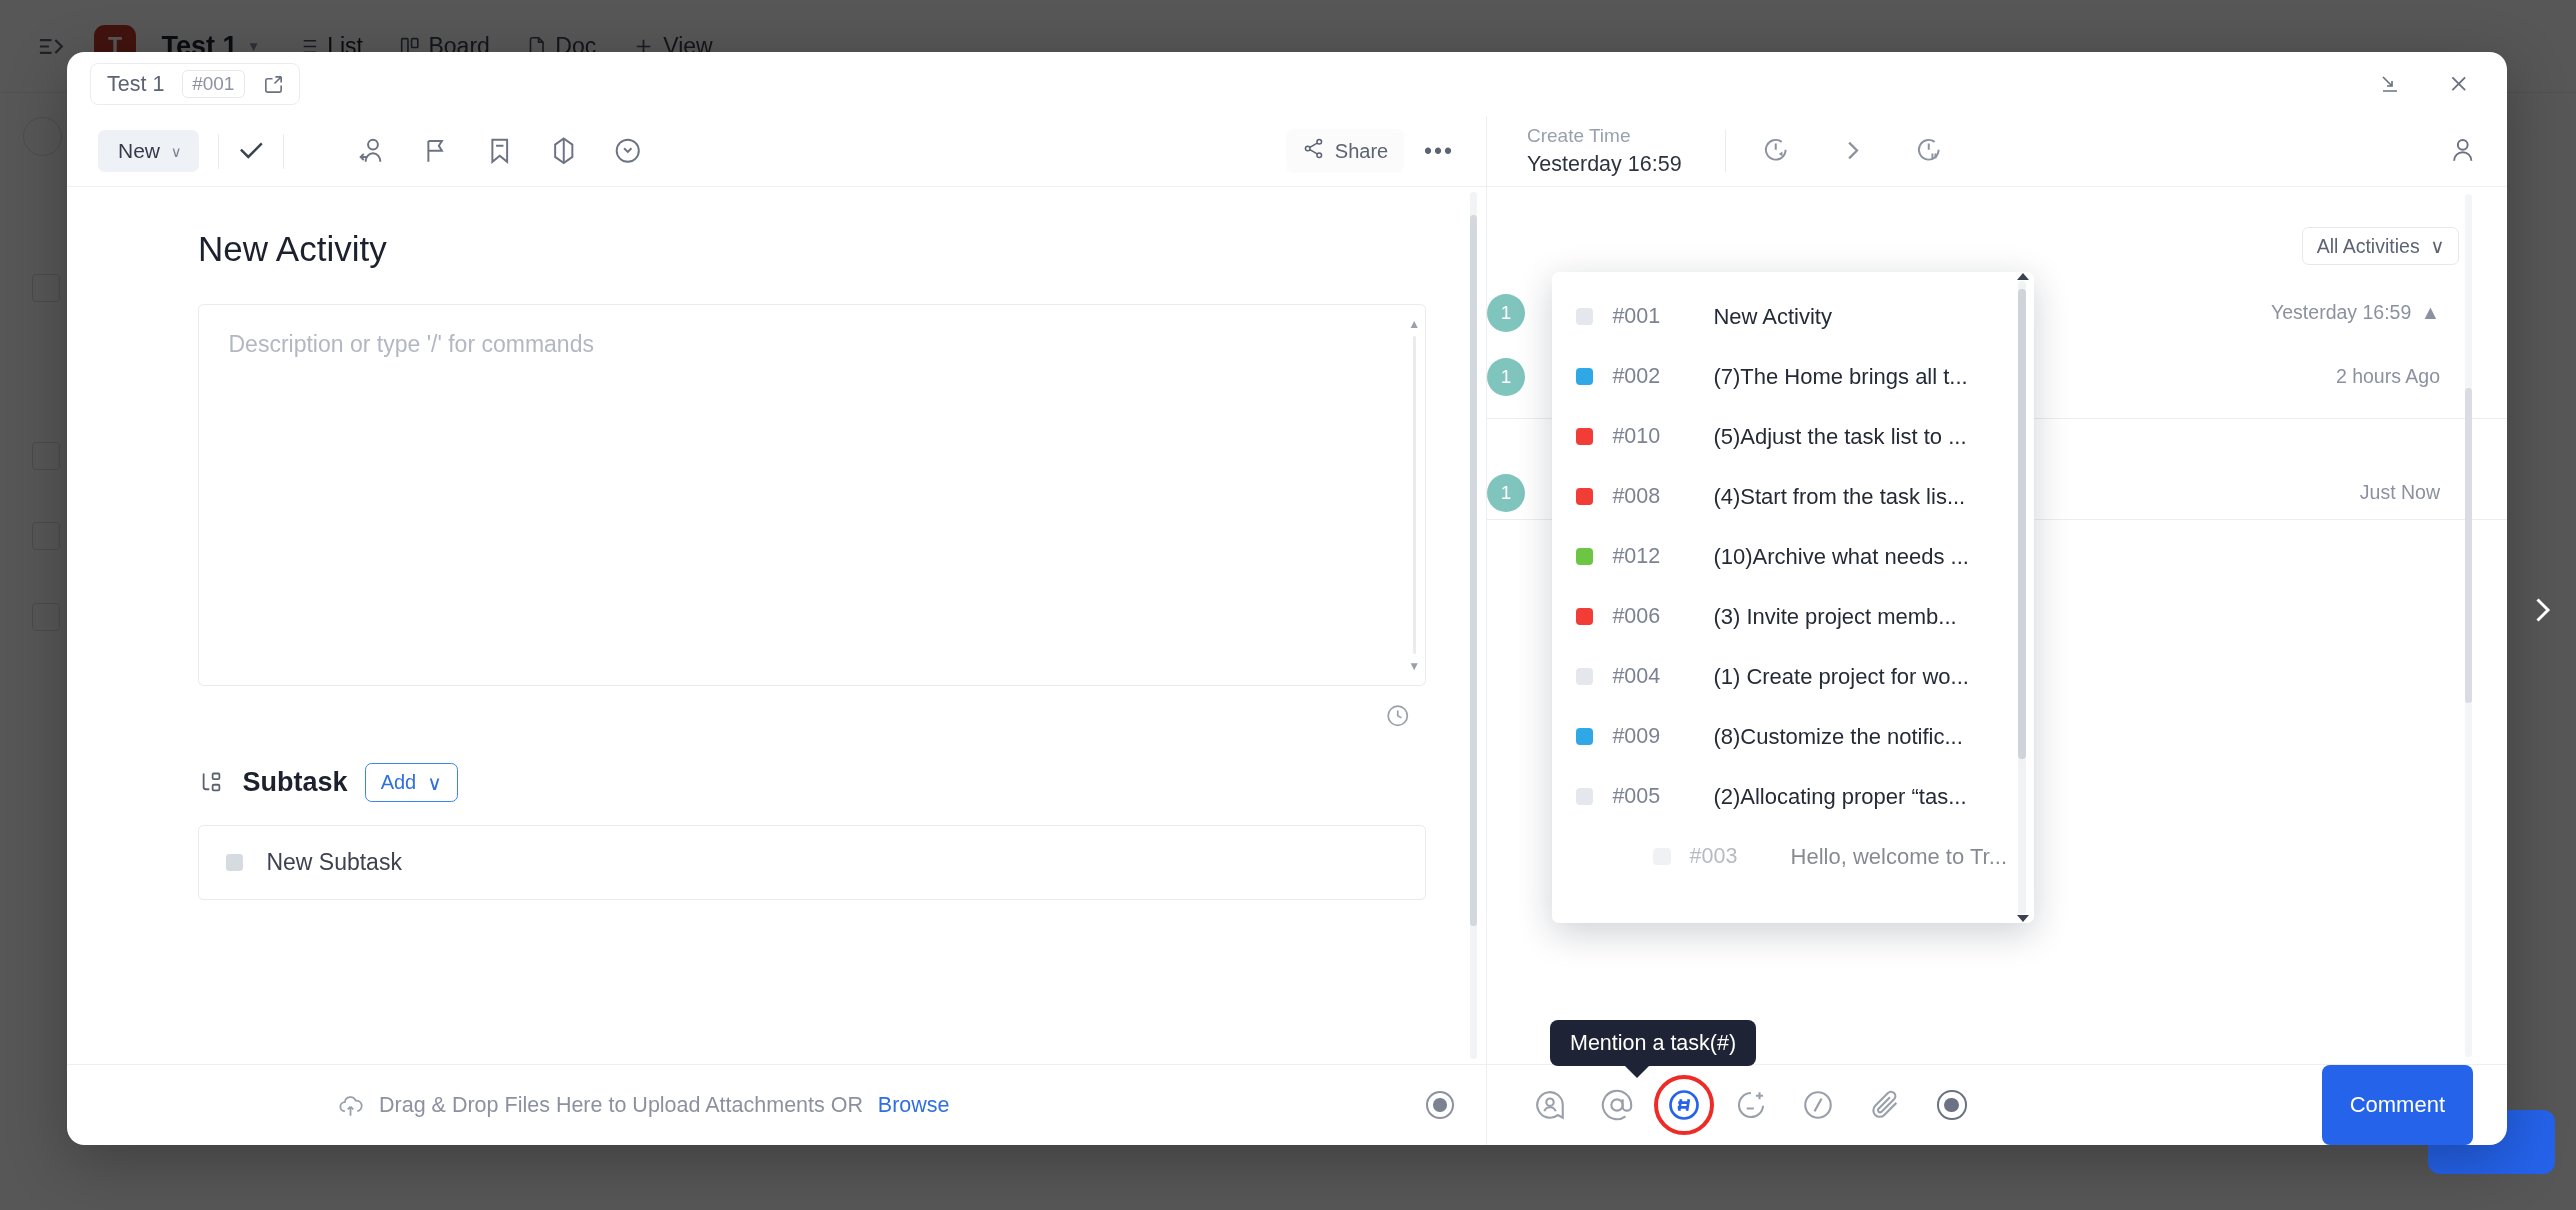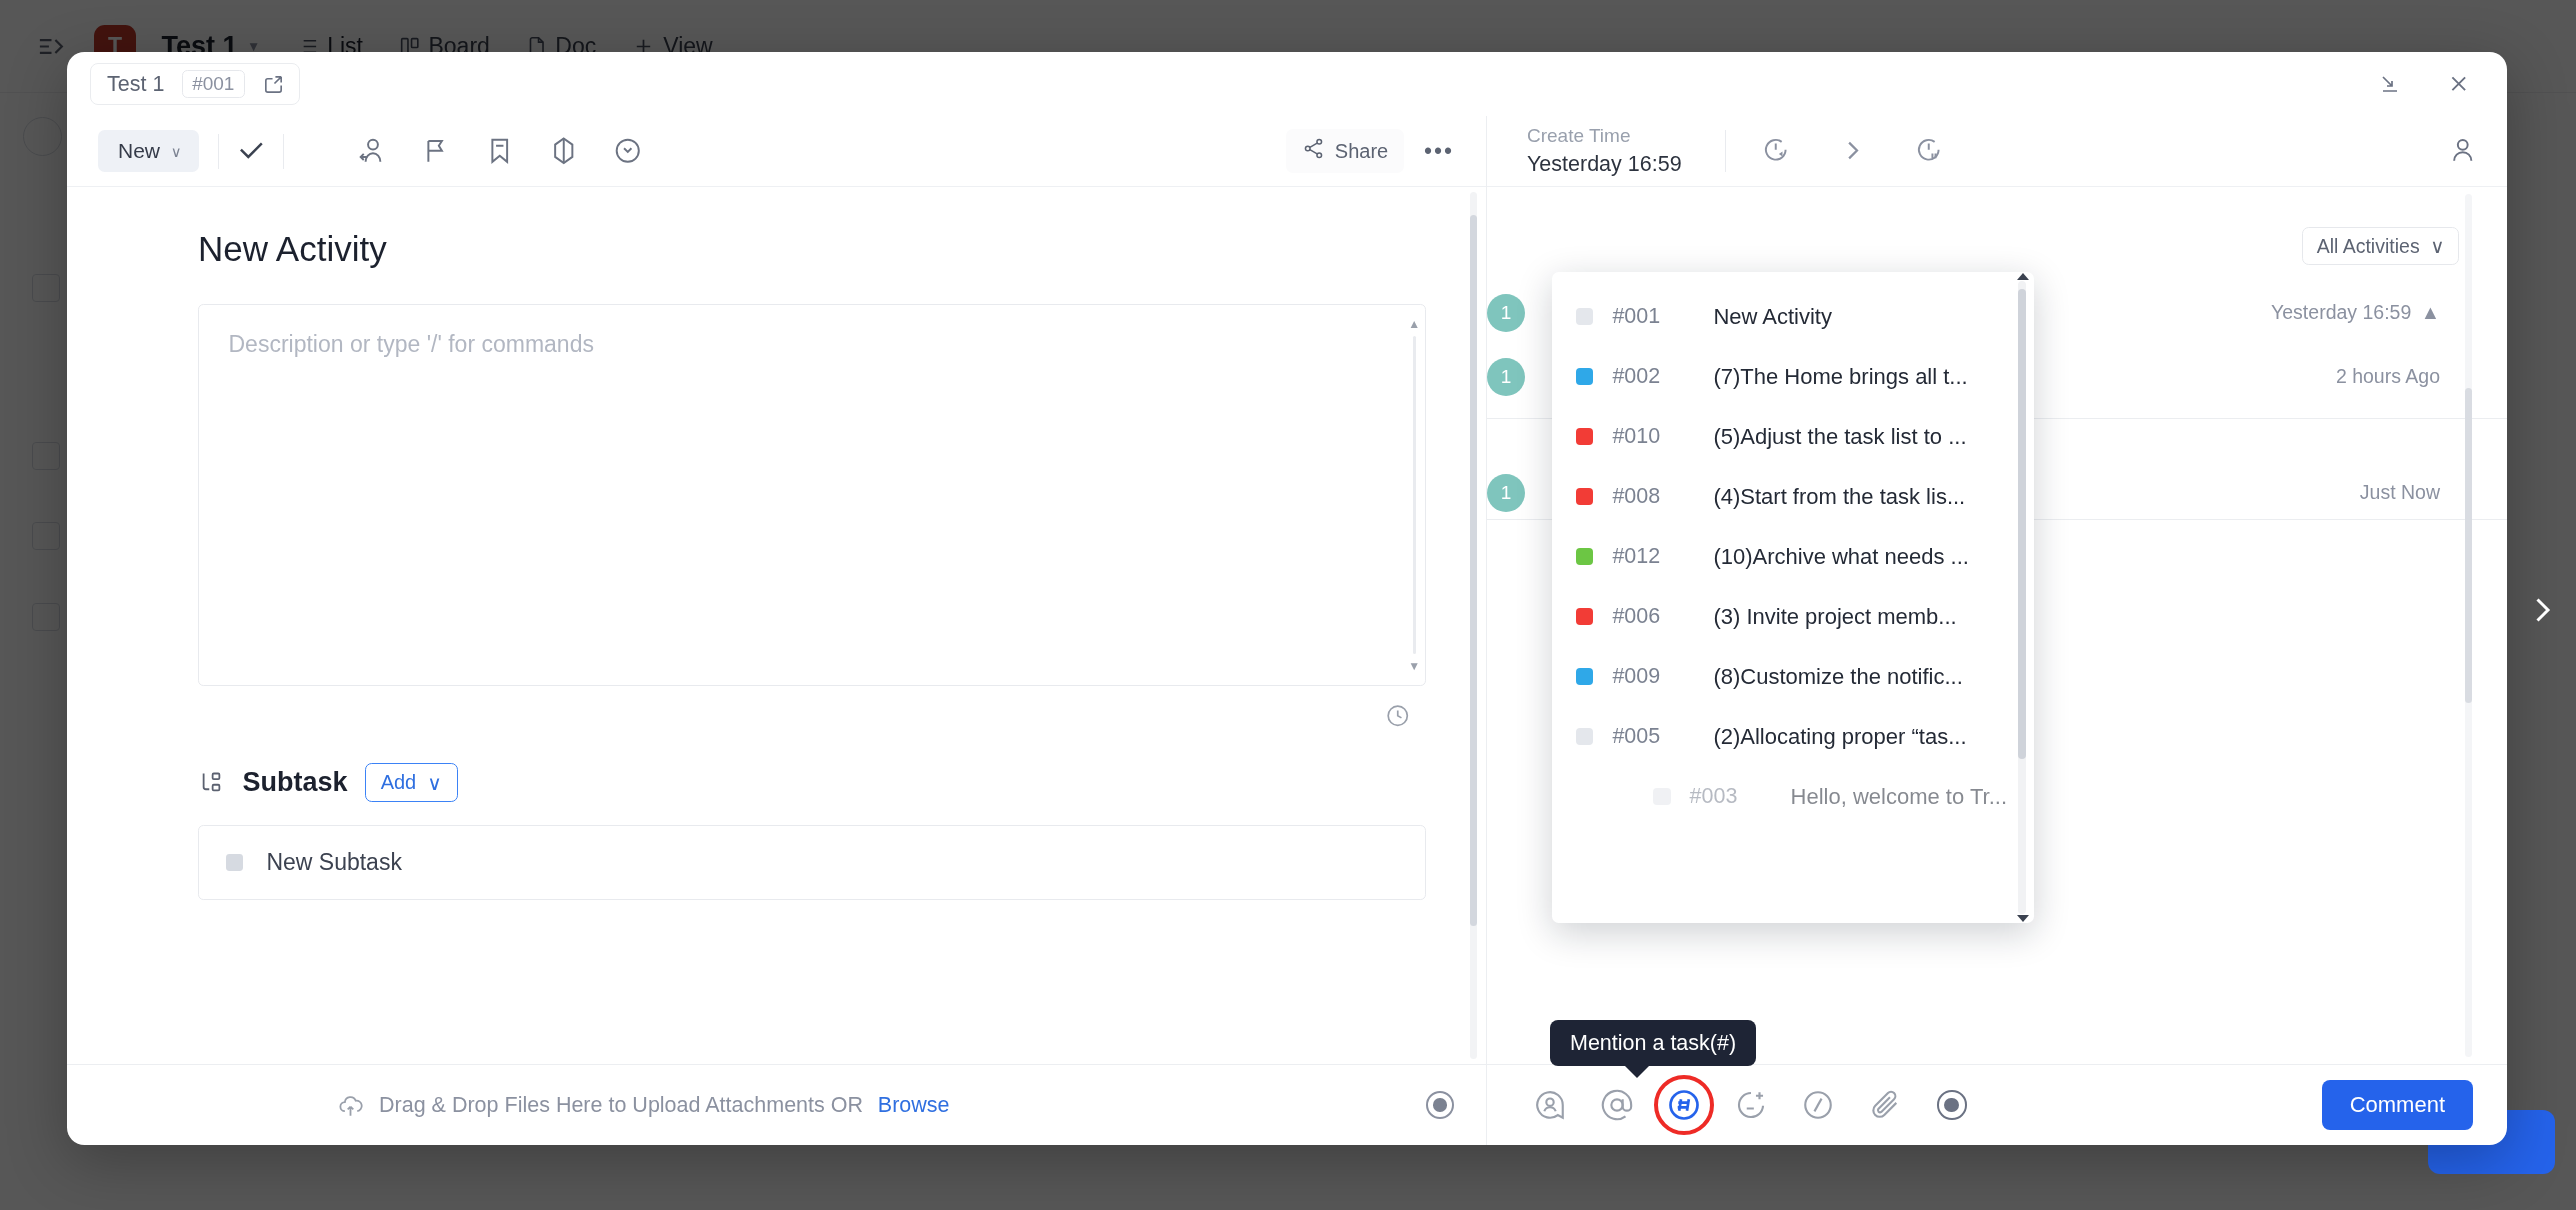--- a/index.html
+++ b/index.html
@@ -282,21 +282,21 @@
 
   #hash-marker {
     position:absolute; left: 1533px; top: 833px;
     font-size: 24px; color:#3c4250;
   }
 
   
   #right-footer {
     height: 81px; flex: 0 0 81px;
     border-top: 0.7px solid #eceef1;
-    display:flex; align-items:center; padding: 0 34px 0 40px;
+    display:flex; padding: 0 34px 0 40px;
     position:relative;
   }
   #comment-tools { display:flex; align-items:center; gap: 24px; margin-left: 1.3px; }
   .ct-btn {
     width: 43px; height: 43px; display:flex; align-items:center; justify-content:center;
     color:#9aa0ab; cursor:pointer; position:relative;
   }
   .ct-btn.active { color:#2563eb; }
   #hash-highlight-ring {
     position:absolute; left: -8.7px; top: -8.7px; width: 60px; height: 60px;
@@ -759,20 +759,25 @@
       <span class="mention-dot" style="background:#6cc644"></span>
       <span class="mention-id">#012</span>
       <span class="mention-title">(10)Archive what needs ...</span>
     </div>
     <div class="mention-item">
       <span class="mention-dot" style="background:#f23c36"></span>
       <span class="mention-id">#006</span>
       <span class="mention-title">(3) Invite project memb...</span>
     </div>
     <div class="mention-item">
+      <span class="mention-dot" style="background:#e4e7ec"></span>
+      <span class="mention-id">#004</span>
+      <span class="mention-title">(1) Create project for wo...</span>
+    </div>
+    <div class="mention-item">
       <span class="mention-dot" style="background:#2fa8e8"></span>
       <span class="mention-id">#009</span>
       <span class="mention-title">(8)Customize the notific...</span>
     </div>
     <div class="mention-item">
       <span class="mention-dot" style="background:#e4e7ec"></span>
       <span class="mention-id">#005</span>
       <span class="mention-title">(2)Allocating proper “tas...</span>
     </div>
     <div class="mention-item" style="opacity:.55;justify-content:flex-end;">

